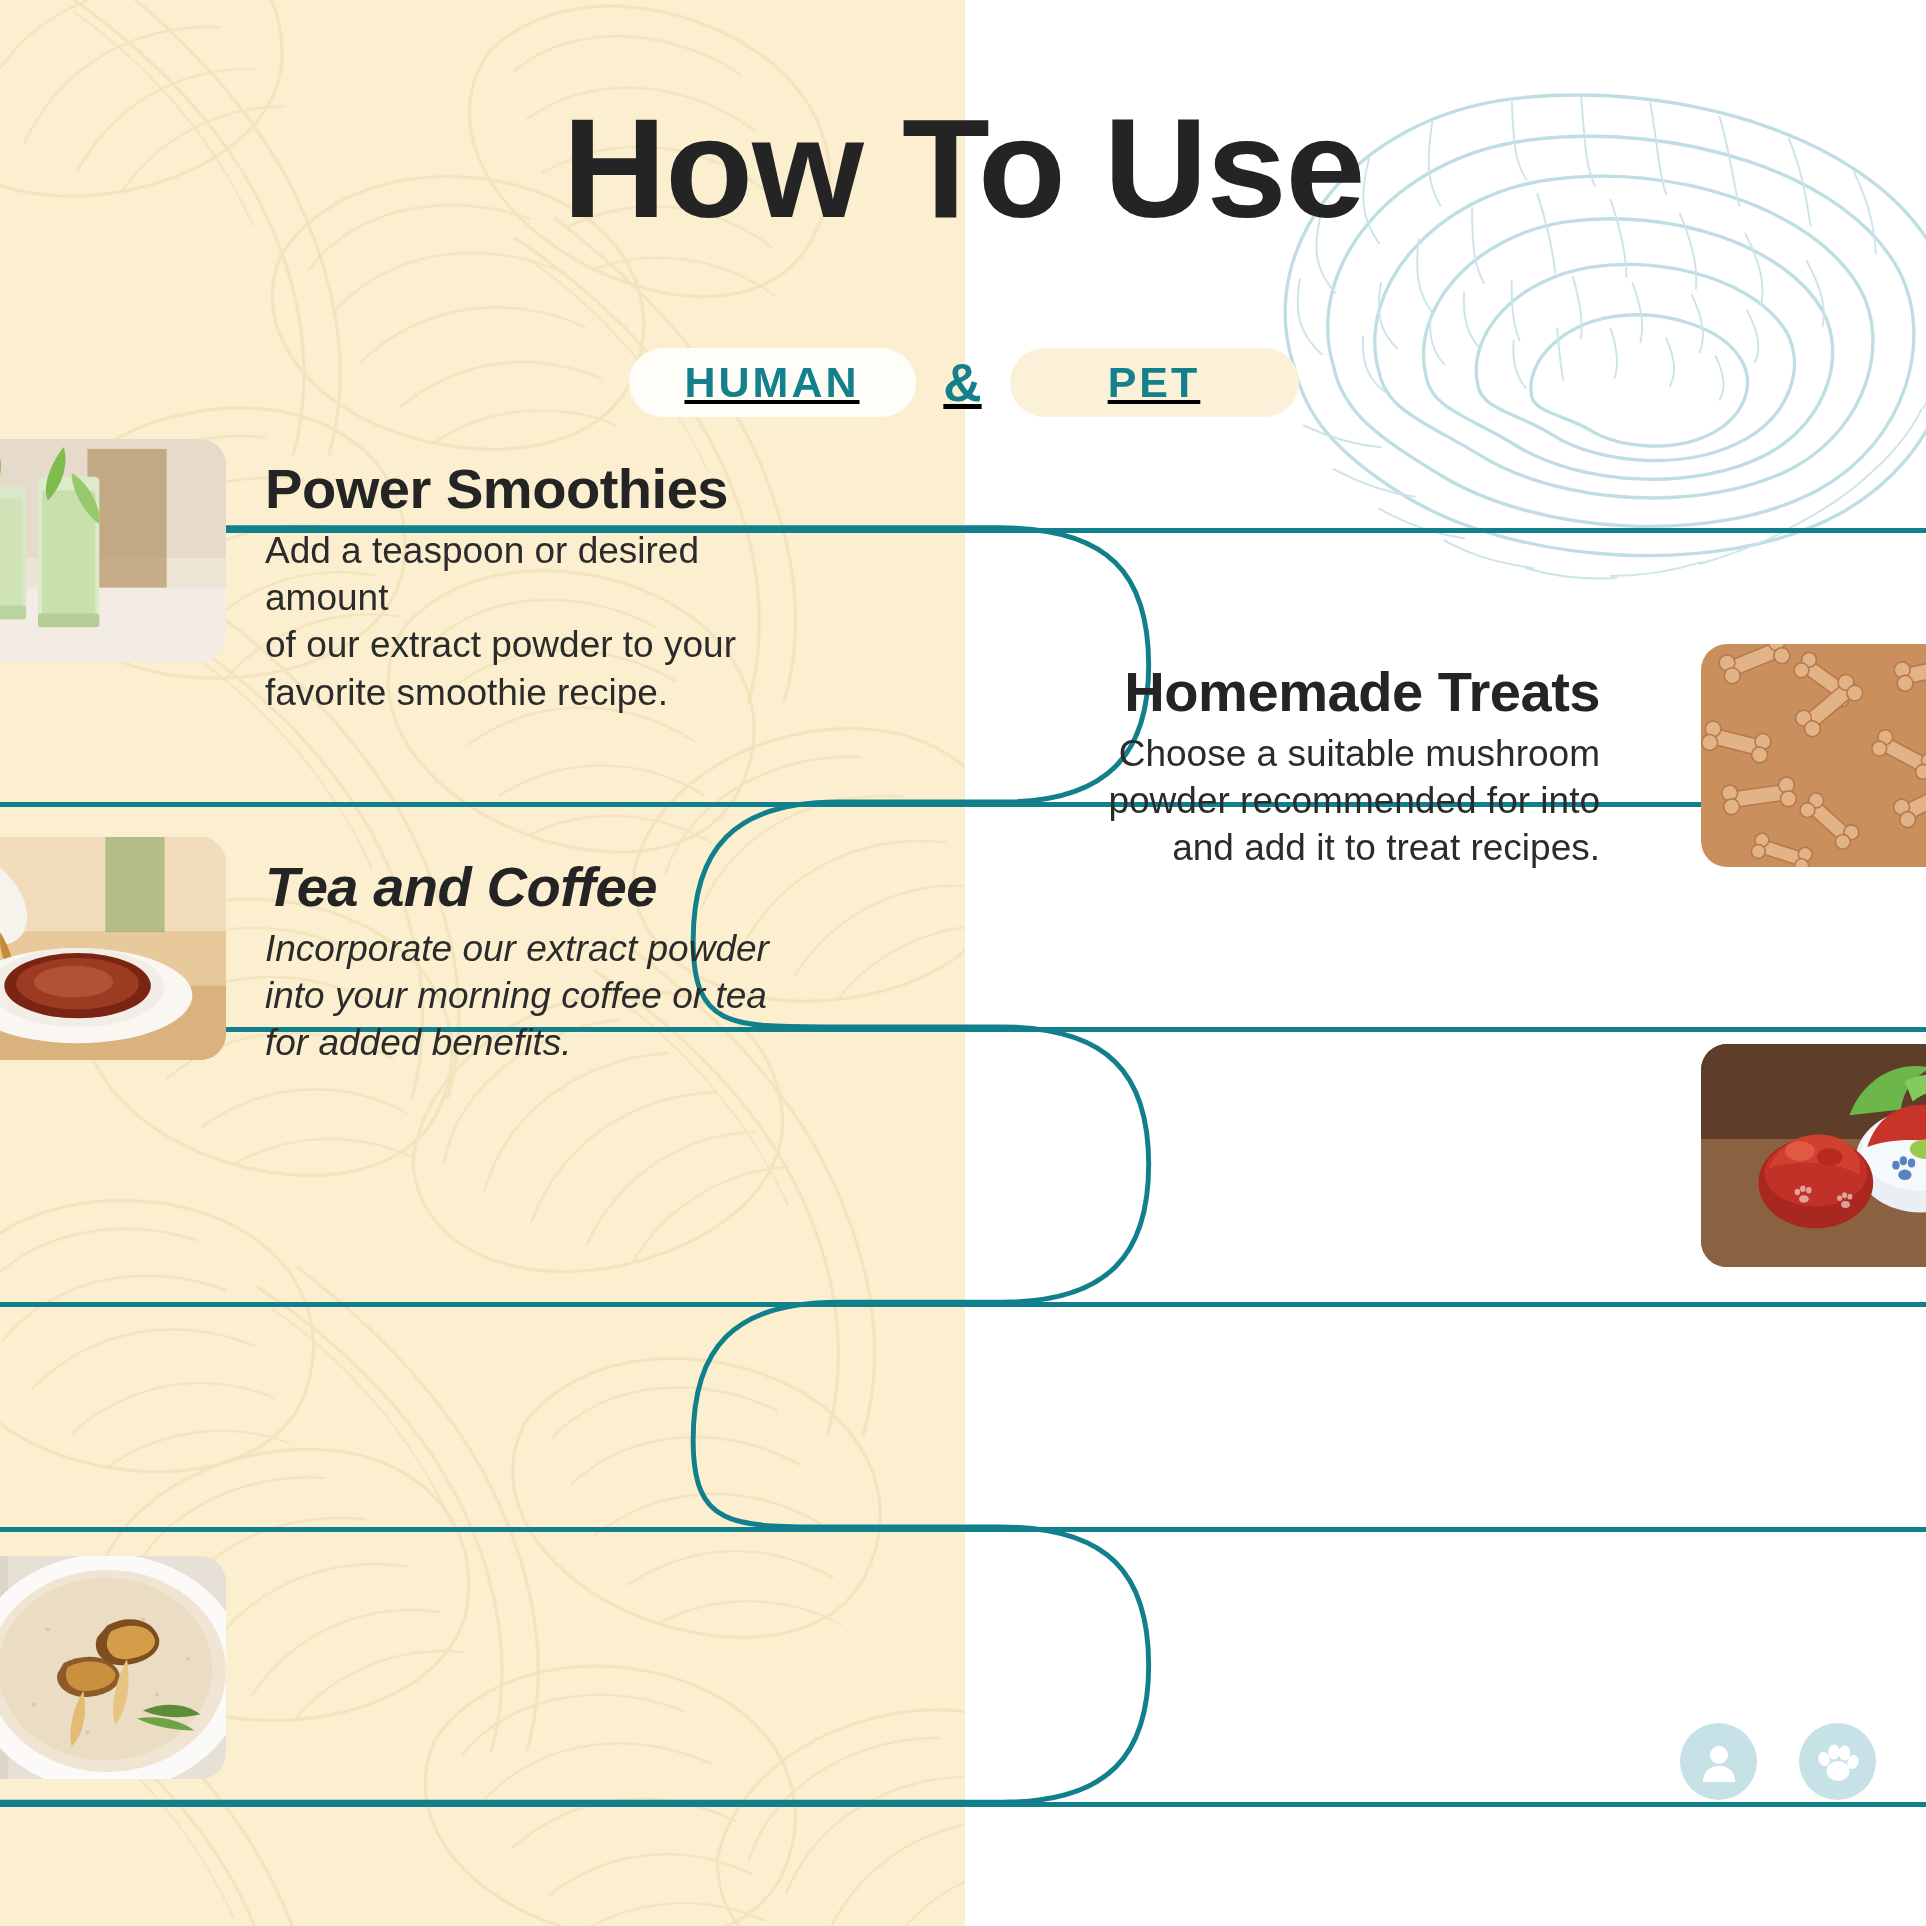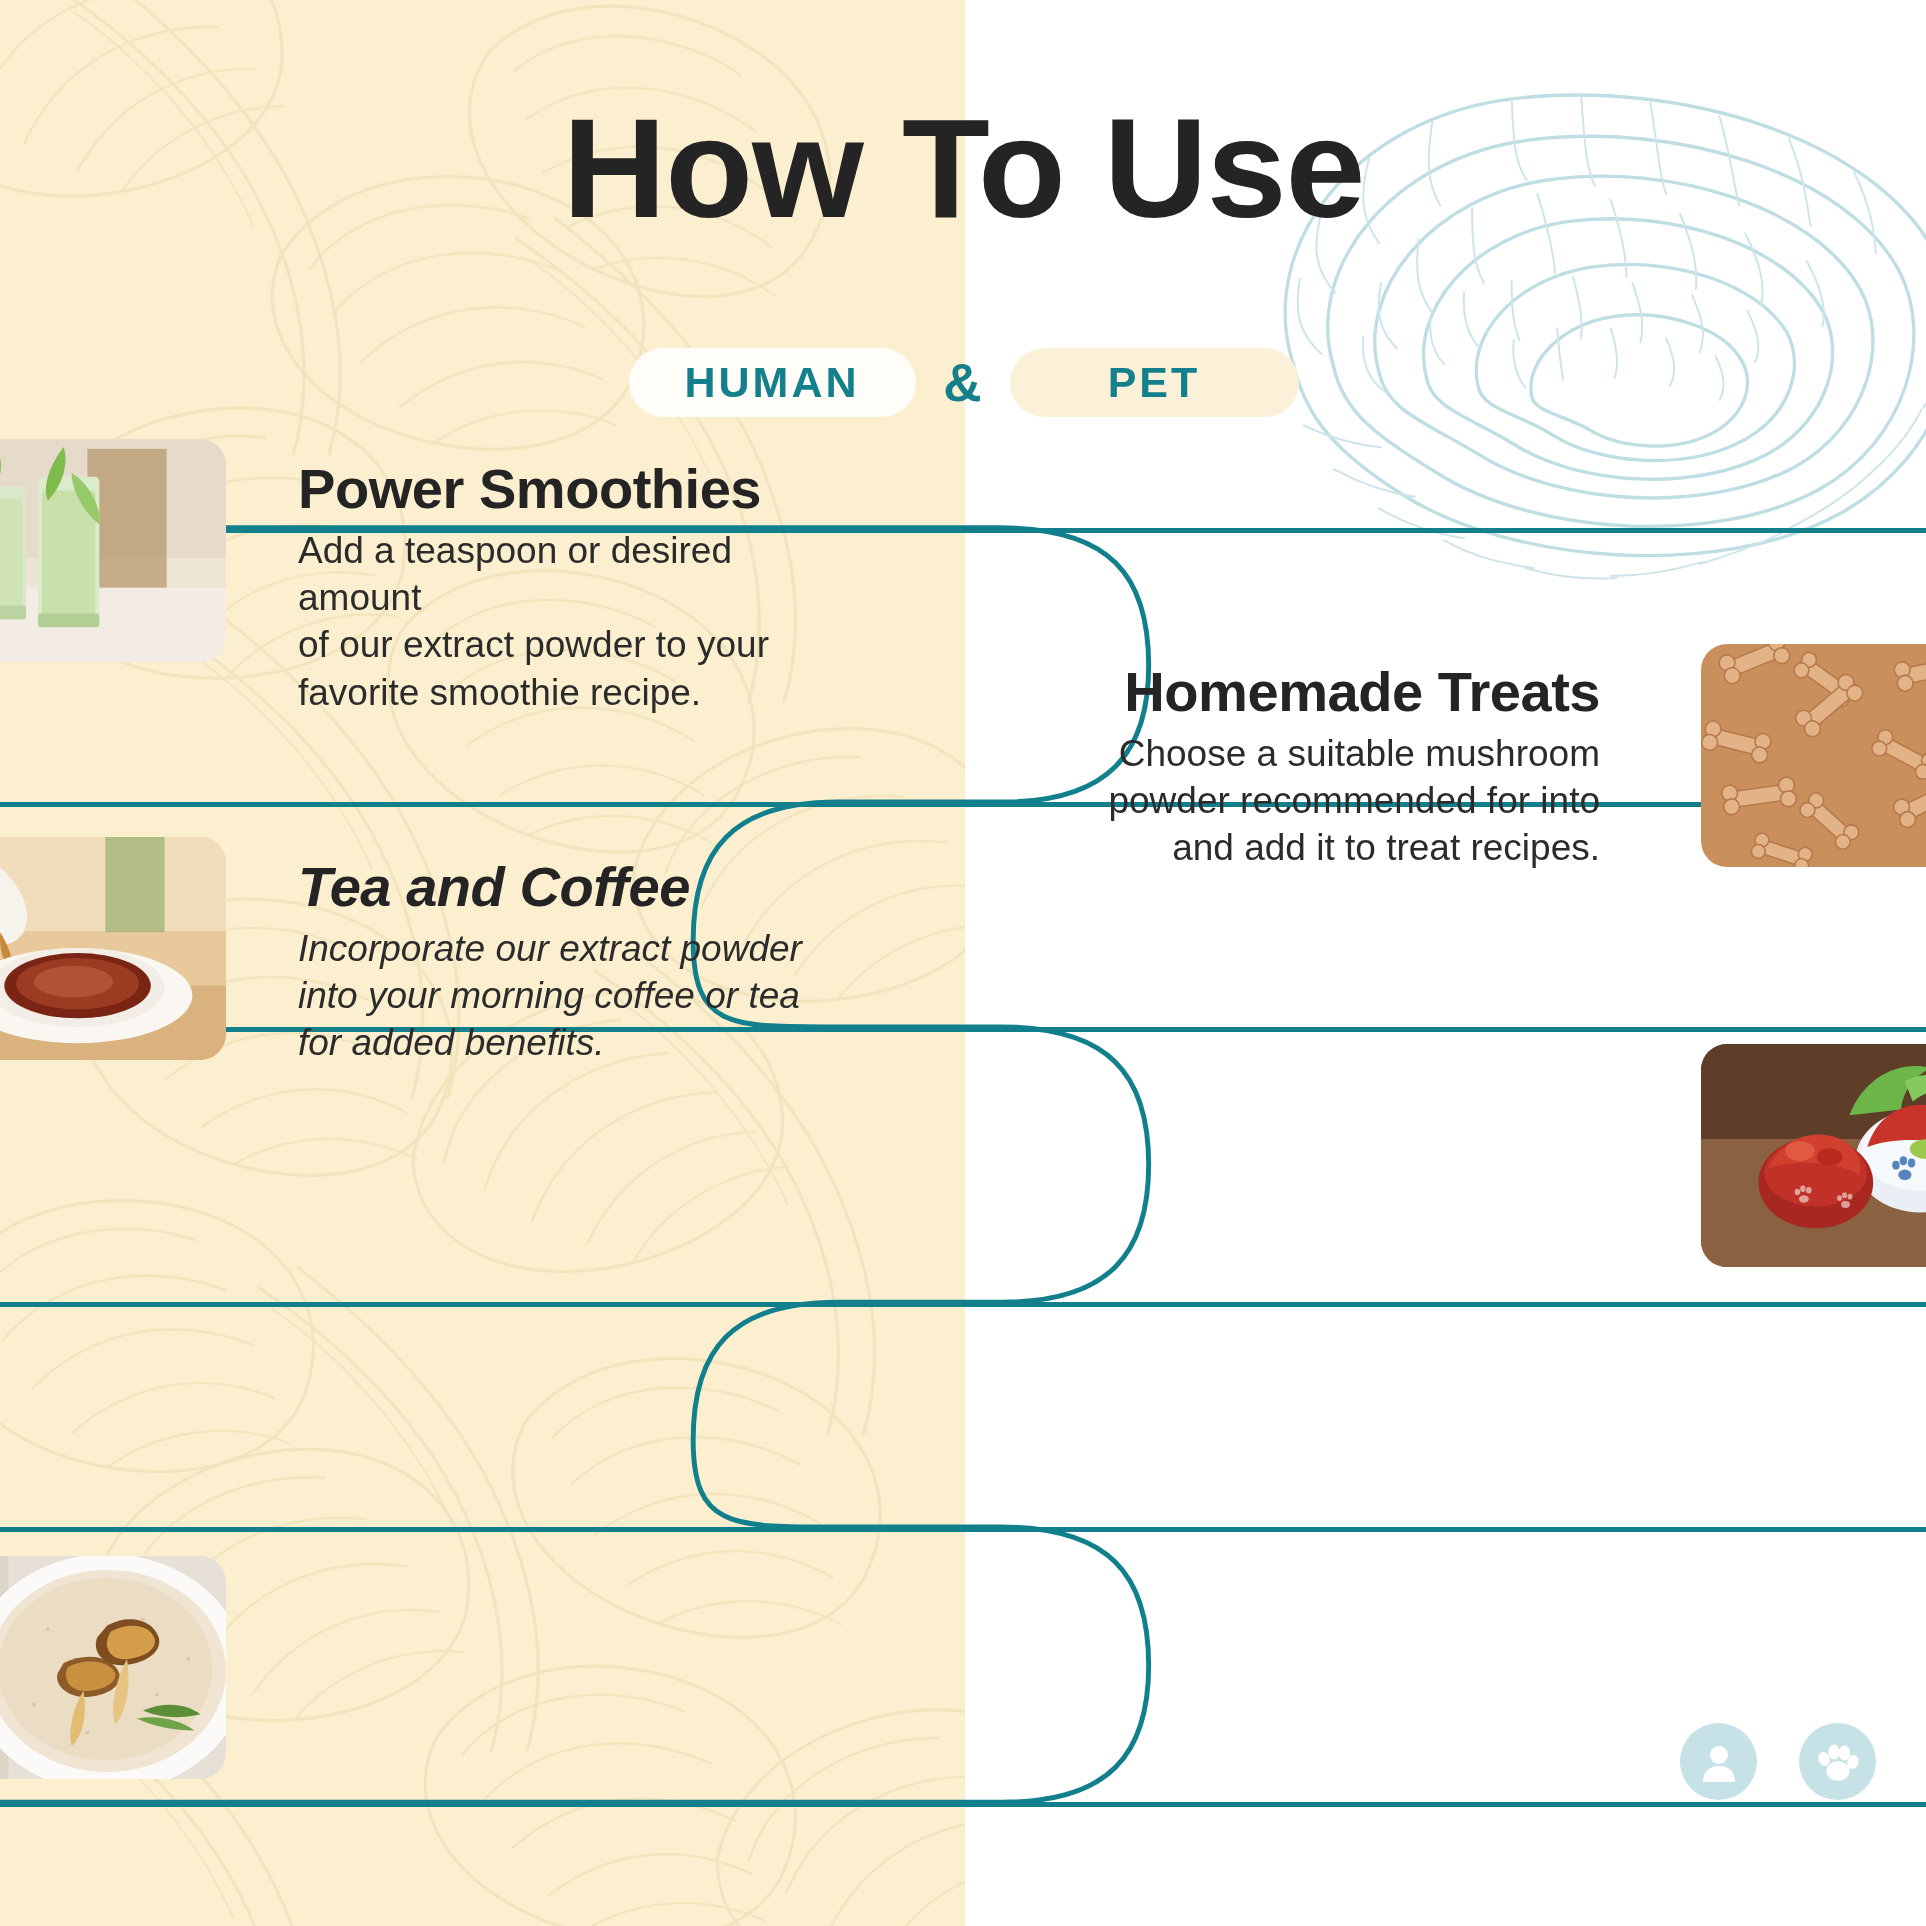--- a/index.html
+++ b/index.html
@@ -41,20 +41,21 @@
     color:#242424;
     line-height:1.05;
     z-index:6;
     transform:scaleX(1.02);
   }
   .pills{
     position:absolute;left:0;right:0;top:348px;
     display:flex;justify-content:center;align-items:center;
     gap:0px;
     z-index:6;
+    text-decoration:underline;
   }
   .pill{
     height:69px;
     display:flex;align-items:center;justify-content:center;
     border-radius:38px;
     font-weight:700;
     font-size:43px;
     letter-spacing:3px;
     color:#13808C;
   }
@@ -86,21 +87,21 @@
     position:absolute;
     width:287px;height:223px;
     background-size:cover;background-position:center;
     overflow:hidden;
   }
   .thumb.left{ left:-61px; border-radius:0 26px 26px 0; }
   .thumb.right{ right:-61px; border-radius:26px 0 0 26px; }
   .thumb svg{display:block;width:100%;height:100%;}
 
   .txt{ position:absolute; }
-  .txt.l{ text-align:left;margin-left:33px; }
+  .txt.l{ text-align:left; }
   .txt.r{ text-align:right; }
   .head{
     font-weight:700;
     font-size:55px;
     color:#242424;
     letter-spacing:-0.5px;
     margin:0 0 8px 0;
     line-height:1.05;
     transform:scaleX(1.02);
     transform-origin:left center;

